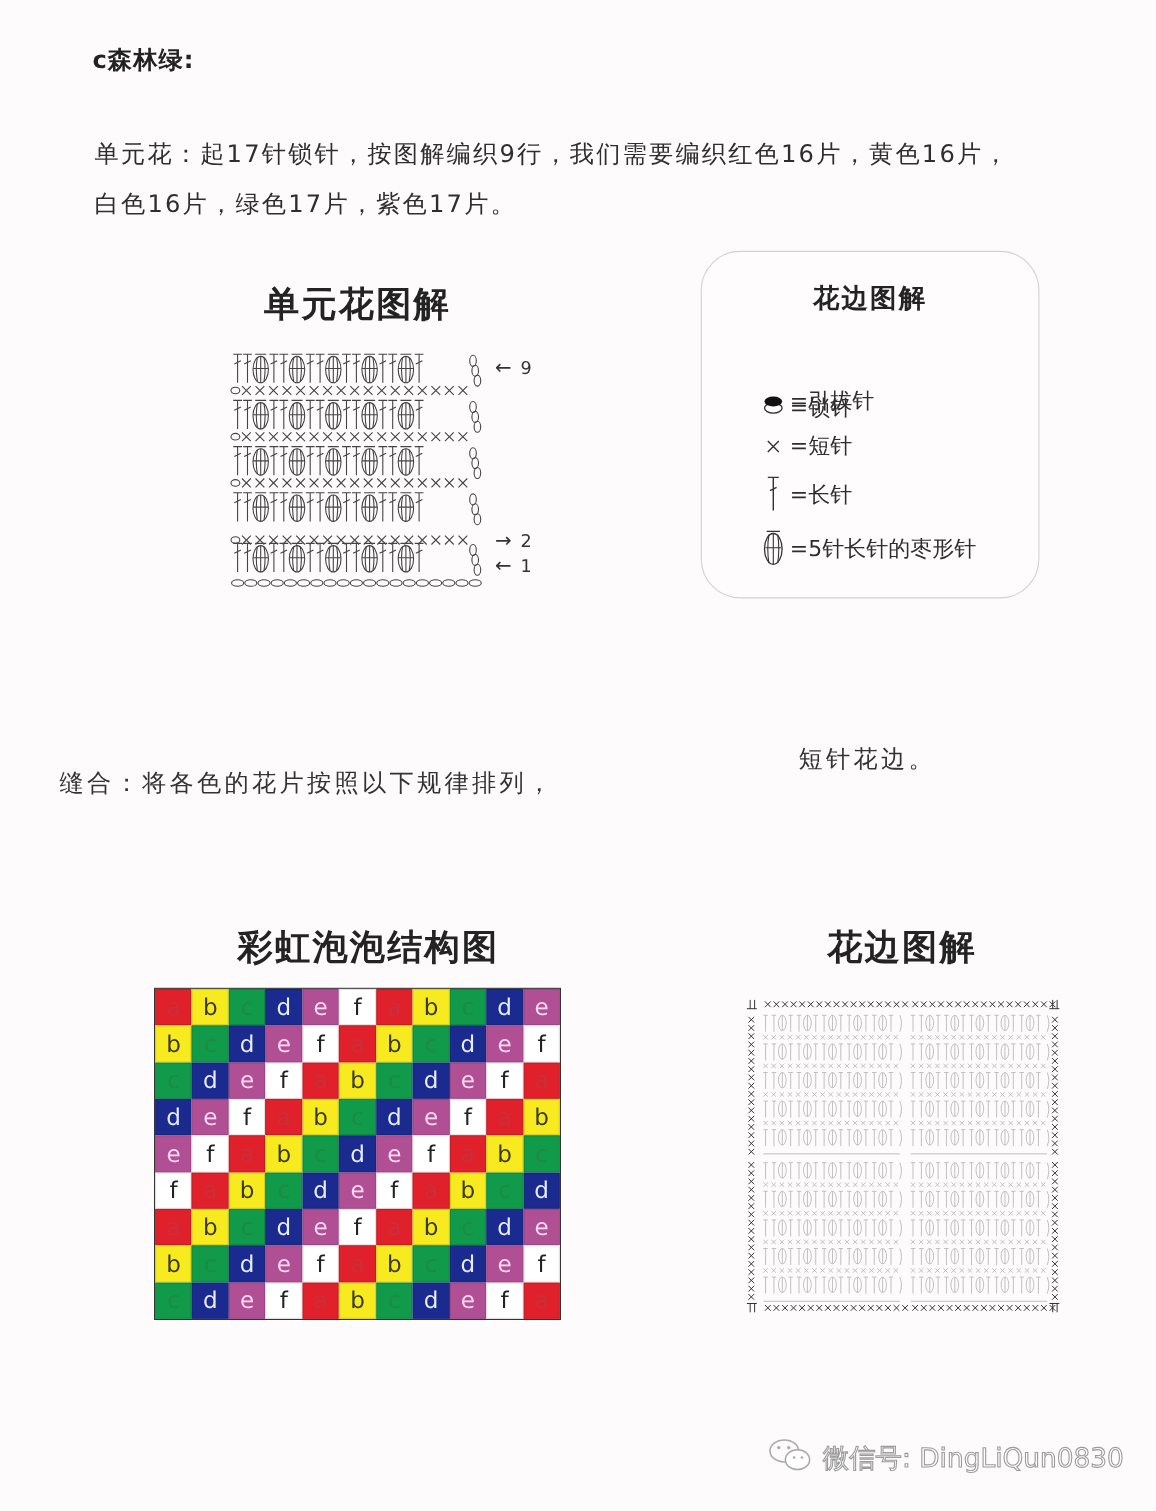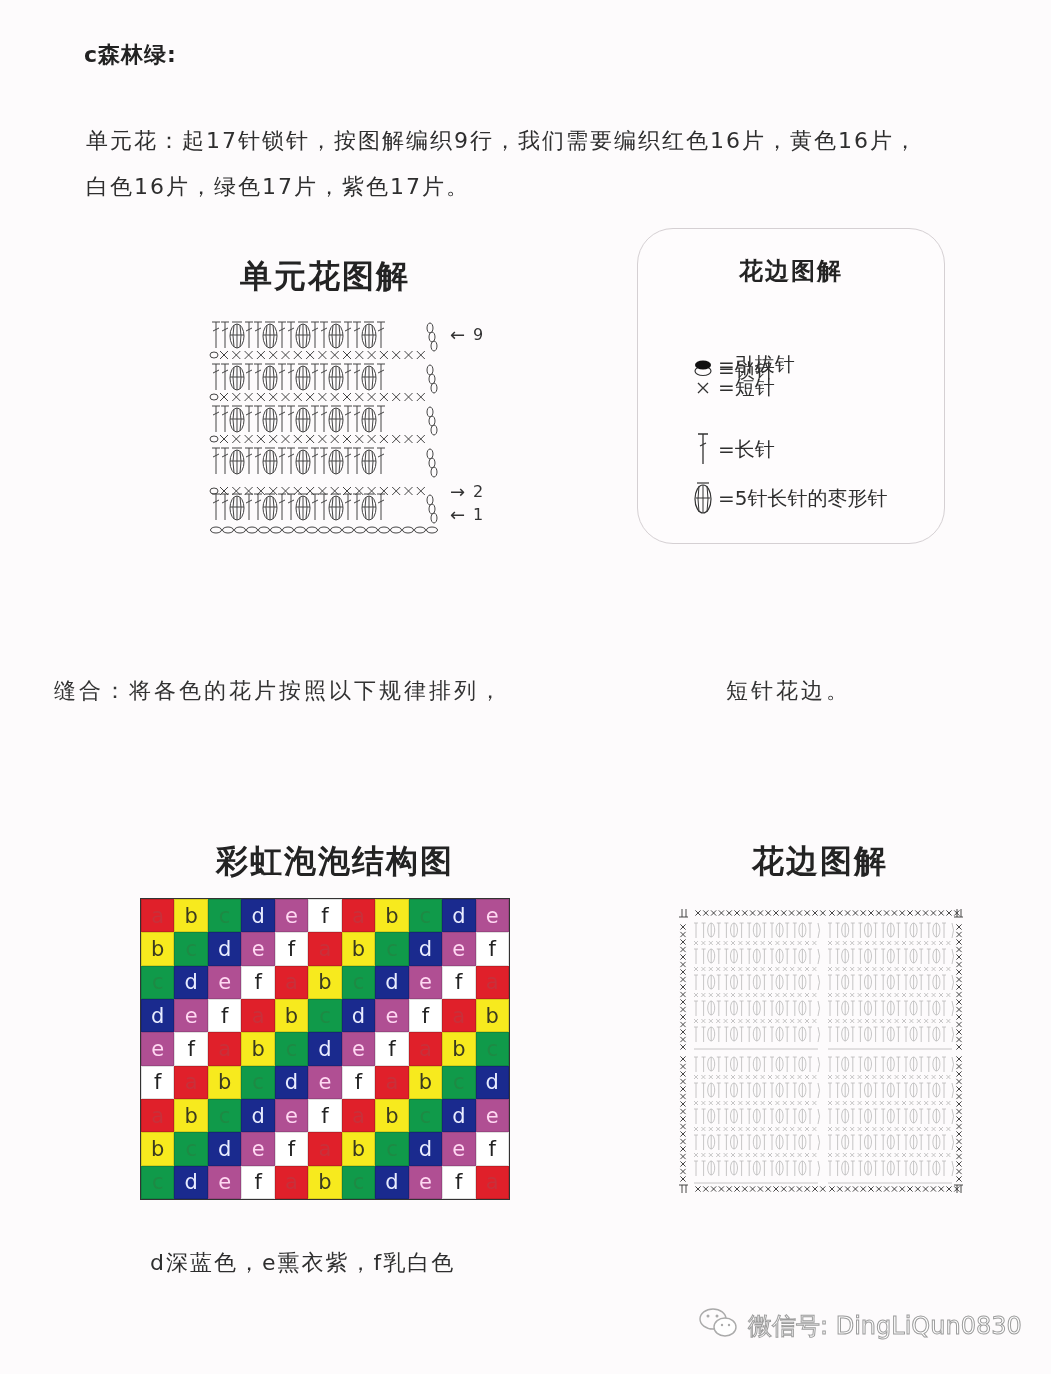--- a/index.html
+++ b/index.html
@@ -17,21 +17,21 @@
   .unit-diagram { left: 208px; top: 318px; width: 232px; height: 220px; }
   .row-label { font-size: 16px; color: #333; display: flex; align-items: center; gap: 8px; }
   .row-label .arrow { font-size: 18px; color: #333; }
 
   
   .legend-box { left: 637px; top: 228px; width: 308px; height: 316px; border: 1.5px solid #d5d0d3; border-radius: 36px; background: #fefcfd; }
   .legend-title { position: absolute; left: 0; right: 0; top: 26px; font-size: 24px; font-weight: bold; text-align: center; letter-spacing: 2px; color: #232323; }
   .legend-item { position: absolute; left: 54px; display: flex; align-items: center; font-size: 20px; color: #2e2e2e; }
   .legend-item .sym { width: 22px; display: flex; justify-content: center; align-items: center; margin-right: 4px; }
 
-  .joining { left: 54px; top: 668px; font-size: 22px; line-height: 46px; letter-spacing: 3px; color: #333; }
+  .joining { left: 54px; top: 690px; font-size: 22px; line-height: 46px; letter-spacing: 3px; color: #333; }
   .joining .l2 { padding-left: 88px; }
   .edging { left: 638px; top: 668px; font-size: 22px; line-height: 46px; letter-spacing: 3px; color: #333; }
   .edging .l2 { padding-left: 88px; }
 
   .rainbow-title { left: 190px; top: 840px; width: 290px; }
   .edge-title { left: 700px; top: 840px; width: 240px; }
 
   .grid { left: 140px; top: 898px; width: 370px; height: 302px; display: grid; grid-template-columns: repeat(11, 1fr); grid-template-rows: repeat(9, 1fr); border: 1px solid #333; }
   .cell { display: flex; align-items: center; justify-content: center; font-size: 21px; font-family: "DejaVu Sans", sans-serif; border: 0.5px solid rgba(0,0,0,0.12); }
 
@@ -316,21 +316,21 @@
     <span>=锁针</span>
   </div>
   <div class="legend-item" style="top:122px;">
     <span class="sym">
       <svg width="20" height="12">
           <ellipse cx="10" cy="6" rx="8" ry="4.5" fill="#111"></ellipse>
         </svg>
     </span>
     <span>=引拔针</span>
   </div>
-  <div class="legend-item" style="top:145px;">
+  <div class="legend-item" style="top:163px;">
     <span class="sym">
       <svg width="16" height="16">
           <path d="M3 3 L13 13 M13 3 L3 13" stroke="#333" stroke-width="1.3"></path>
         </svg>
     </span>
     <span>=短针</span>
   </div>
   <div class="legend-item" style="top:203px;">
     <span class="sym">
       <svg width="14" height="34">
@@ -456,21 +456,20 @@
     <div class="cell" style="background: rgb(224, 32, 42); color: rgb(200, 48, 58);">a</div>
     <div class="cell" style="background: rgb(247, 234, 30); color: rgb(58, 58, 32);">b</div>
     <div class="cell" style="background: rgb(16, 154, 74); color: rgb(30, 138, 68);">c</div>
     <div class="cell" style="background: rgb(26, 42, 142); color: rgb(232, 236, 255);">d</div>
     <div class="cell" style="background: rgb(176, 79, 147); color: rgb(255, 216, 242);">e</div>
     <div class="cell" style="background: rgb(255, 255, 255); color: rgb(34, 34, 34);">f</div>
     <div class="cell" style="background: rgb(224, 32, 42); color: rgb(200, 48, 58);">a</div>
   </div>
 
 <div class="abs color-key">
-  <div>d深蓝色，e熏衣紫，f乳白色</div>
 </div>
 
 <div class="abs sec-title edge-title">花边图解</div>
 <div class="abs edge-diagram">
   <svg id="edge-svg" width="290" height="290" viewBox="0 0 290 290">
       <path d="M19.4 5.4 L24.6 10.6 M24.6 5.4 L19.4 10.6" stroke="#333" stroke-width="0.9" fill="none"></path>
       <path d="M153.4 5.4 L158.6 10.6 M158.6 5.4 L153.4 10.6" stroke="#333" stroke-width="0.9" fill="none"></path>
       <path d="M27.2 5.4 L32.4 10.6 M32.4 5.4 L27.2 10.6" stroke="#333" stroke-width="0.9" fill="none"></path>
       <path d="M161.20000000000002 5.4 L166.4 10.6 M166.4 5.4 L161.20000000000002 10.6" stroke="#333" stroke-width="0.9" fill="none"></path>
       <path d="M35 5.4 L40.2 10.6 M40.2 5.4 L35 10.6" stroke="#333" stroke-width="0.9" fill="none"></path>

